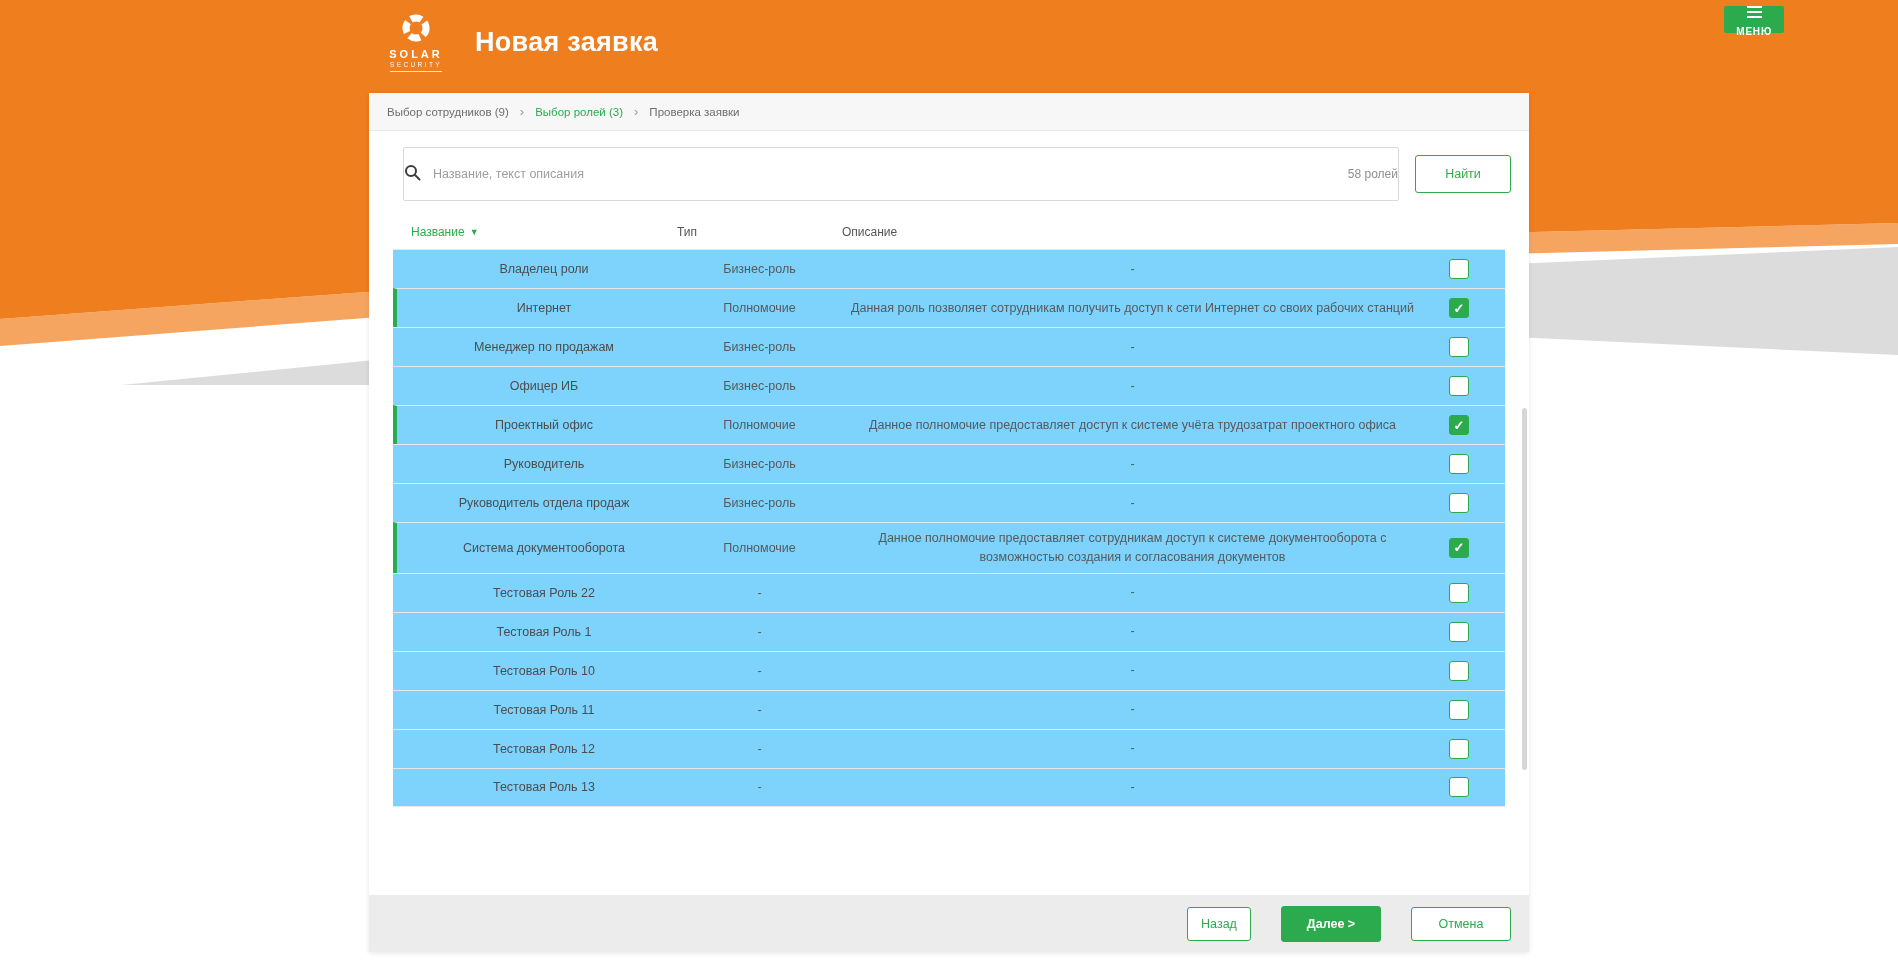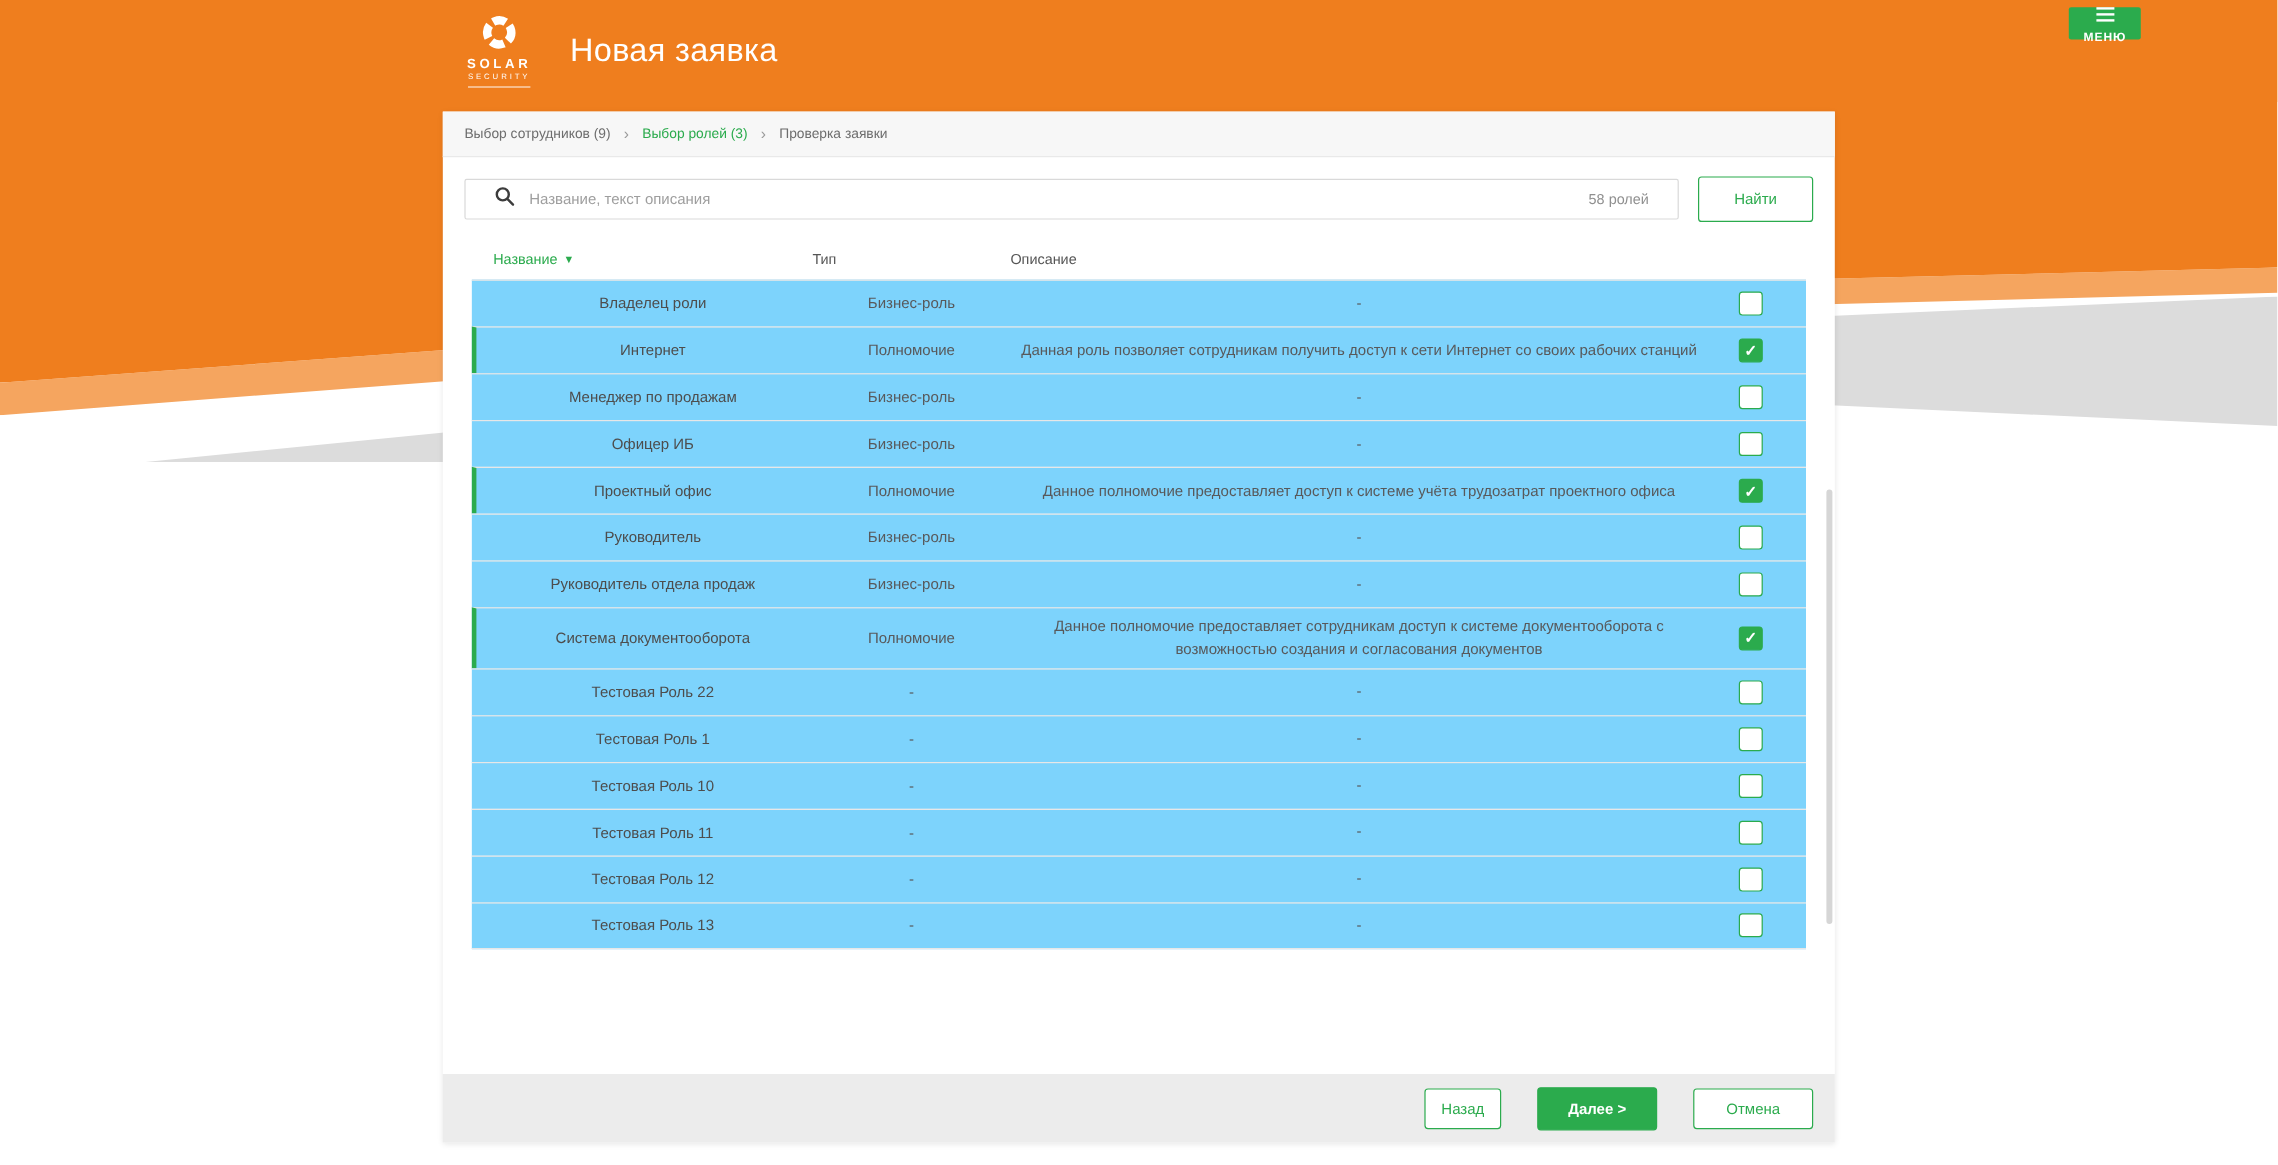--- a/index.html
+++ b/index.html
@@ -17,38 +17,38 @@
   .bg-light  { background:#f5a55f; clip-path:polygon(0 78%, 30% 64%, 62% 52%, 100% 46%, 100% 53%, 63% 59%, 31% 72%, 0 87%); }
   .bg-orange { background:#EF7E1E; clip-path:polygon(0 0, 100% 0, 100% 46%, 62% 52%, 30% 64%, 0 78%); }
 
   
   .topbar { position:relative; height:85px; background:#EF7E1E; z-index:3; }
   .header-inner { width:1160px; margin:0 auto; height:100%; display:flex; align-items:center; gap:26px; padding-left:14px; }
   .logo { display:flex; flex-direction:column; align-items:center; color:#fff; width:66px; line-height:1; user-select:none; }
   .logo-l1 { font-size:11px; font-weight:bold; letter-spacing:3px; margin-top:1px; }
   .logo-l2 { font-size:6.5px; letter-spacing:2.4px; margin-top:2px; }
   .logo-rule { width:52px; height:1px; background:rgba(255,255,255,.8); margin-top:3px; }
-  .page-title { color:#fff; font-size:27px; font-weight:400; letter-spacing:.3px; }
+  .page-title { color:#fff; font-size:27px; font-weight:700; letter-spacing:.3px; }
   .menu-btn { position:absolute; top:6px; right:114px; height:27px; background:#2BAB4D; color:#fff; border:none; border-radius:2px;
     display:flex; align-items:center; gap:8px; padding:0 12px; font-size:10px; font-weight:bold; letter-spacing:.8px; cursor:pointer; font-family:inherit;flex-direction:column; }
   .hamburger { display:flex; flex-direction:column; gap:3px; }
   .hamburger i { display:block; width:15px; height:2px; background:#fff; }
 
   
   .card { position:relative; z-index:2; width:1160px; margin:8px auto 0; background:#fff; height:859px;
     display:flex; flex-direction:column; box-shadow:0 1px 5px rgba(0,0,0,.10); }
 
   .breadcrumbs { background:#f7f7f7; border-bottom:1px solid #e9e9e9; padding:12px 18px; display:flex; align-items:center; gap:11px;
     font-size:11.5px; color:#6d6d6d; }
   .bc-item { cursor:pointer; }
   .bc-item.active { color:#2BAB4D; }
   .bc-sep { color:#9a9a9a; font-size:13px; line-height:1; }
 
   .search-row { display:flex; gap:16px; padding:16px 18px 2px; align-items:center; }
-  .search-box { flex:1; display:flex; align-items:center; gap:10px; border:1px solid #d9d9d9; border-radius:2px; height:34px; padding:0 24px; background:#fff; }
+  .search-box { flex:1; display:flex; align-items:center; gap:10px; border:1px solid #d9d9d9; border-radius:2px; height:54px; padding:0 0; background:#fff;margin-left:16px; }
   .search-box svg { flex:none; }
   .search-box input { flex:1; border:none; outline:none; font-size:12.5px; color:#333; font-family:inherit; background:transparent; }
   .search-box input::placeholder { color:#9e9e9e; }
   .count { font-size:12px; color:#8f8f8f; white-space:nowrap; }
 
   .btn { font-family:inherit; cursor:pointer; border-radius:3px; font-size:12.5px; }
   .btn.outline { background:#fff; border:1px solid #2BAB4D; color:#2BAB4D; }
   .btn.solid   { background:#2BAB4D; border:1px solid #2BAB4D; color:#fff; font-weight:bold; }
   .search-btn { width:96px; height:38px; }
 

